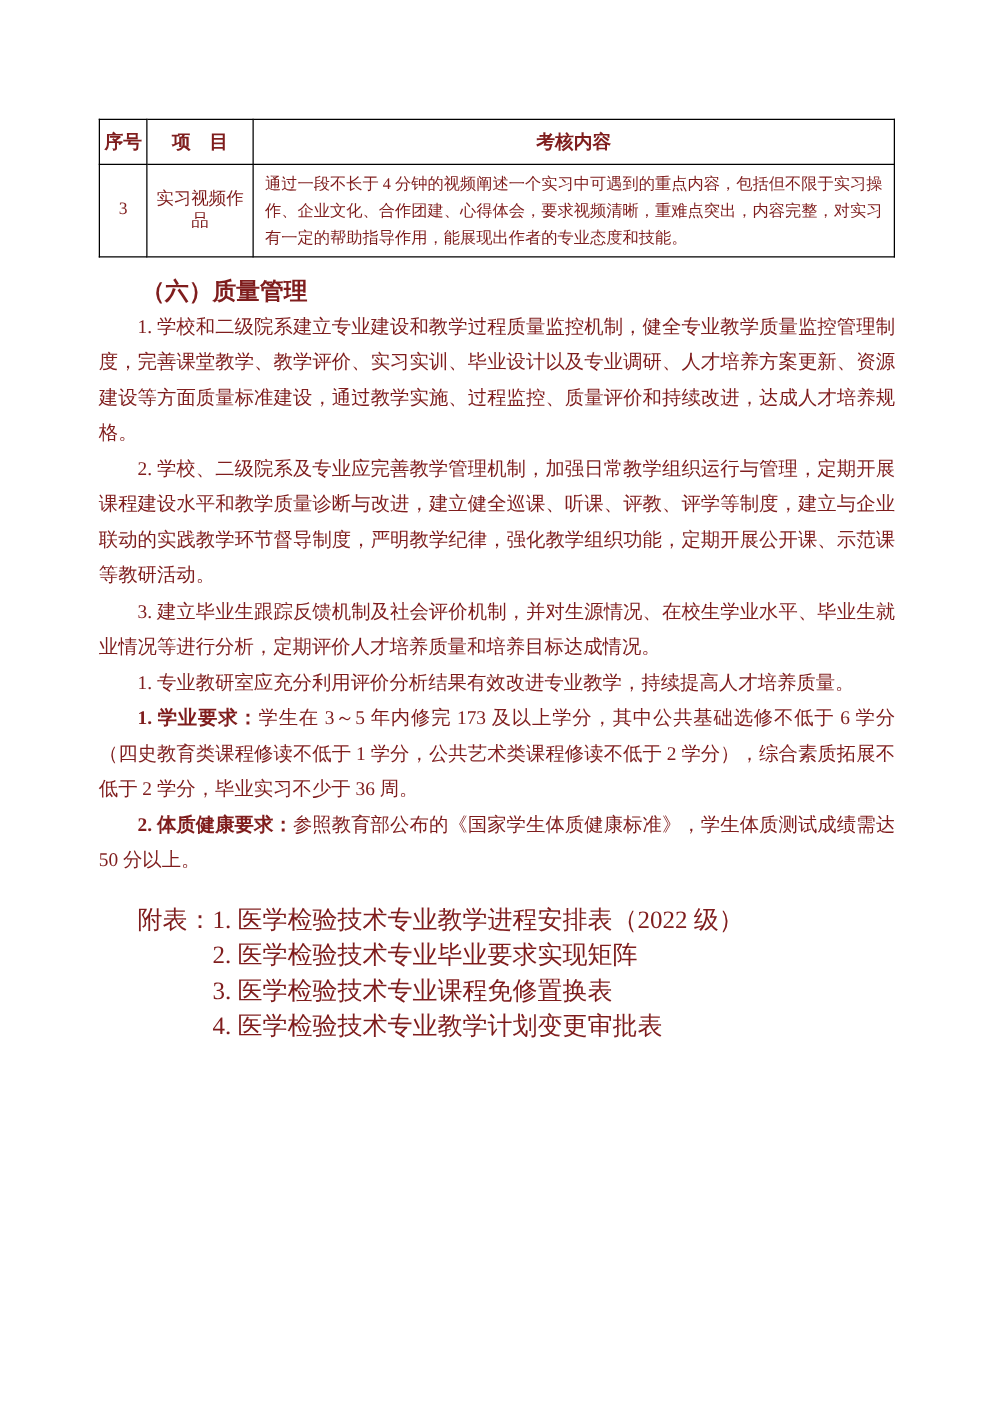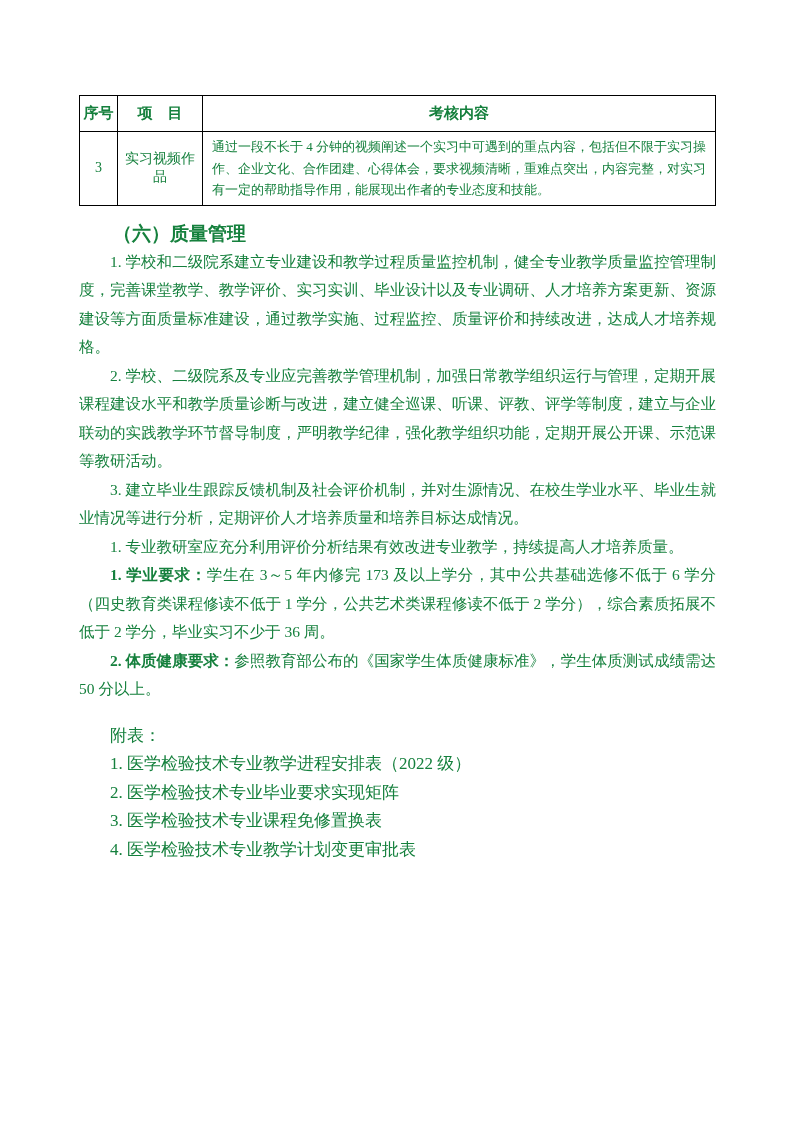--- a/index.html
+++ b/index.html
@@ -2,21 +2,21 @@
 <html><head>
 <meta charset="utf-8">
 <style>
   * { box-sizing: border-box; }
   html, body { margin: 0; padding: 0; background: #ffffff; }
   .page {
     position: relative;
     width: 793px;
     height: 980px;
     background: #ffffff;
-    color: #15803d;
+    color: #7f1d1d;
     font-family: "Liberation Serif", "DejaVu Serif", serif;
     overflow: hidden;
     text-decoration: underline;
   }
   .content {
     position: absolute;
     left: 79px;
     top: 95px;
     width: 637px;
   }
@@ -73,23 +73,22 @@
     font-weight: bold;
     line-height: 31px;
     margin: 1px 0 1px 0;
     padding-left: 33px;
   }
   .bold-inline { font-weight: bold; }
   .appendix {
     display: flex;
     margin-top: 18px;
     padding-left: 31px;
-    font-size: 17px;
+    font-size: 20px;
     line-height: 28.5px;
-    flex-direction: column;
   }
   .appendix-label { white-space: nowrap; }
   .page-number {
     position: absolute;
     left: 0;
     right: 0;
     top: 1032px;
     text-align: right;
     font-size: 17px;
   }

